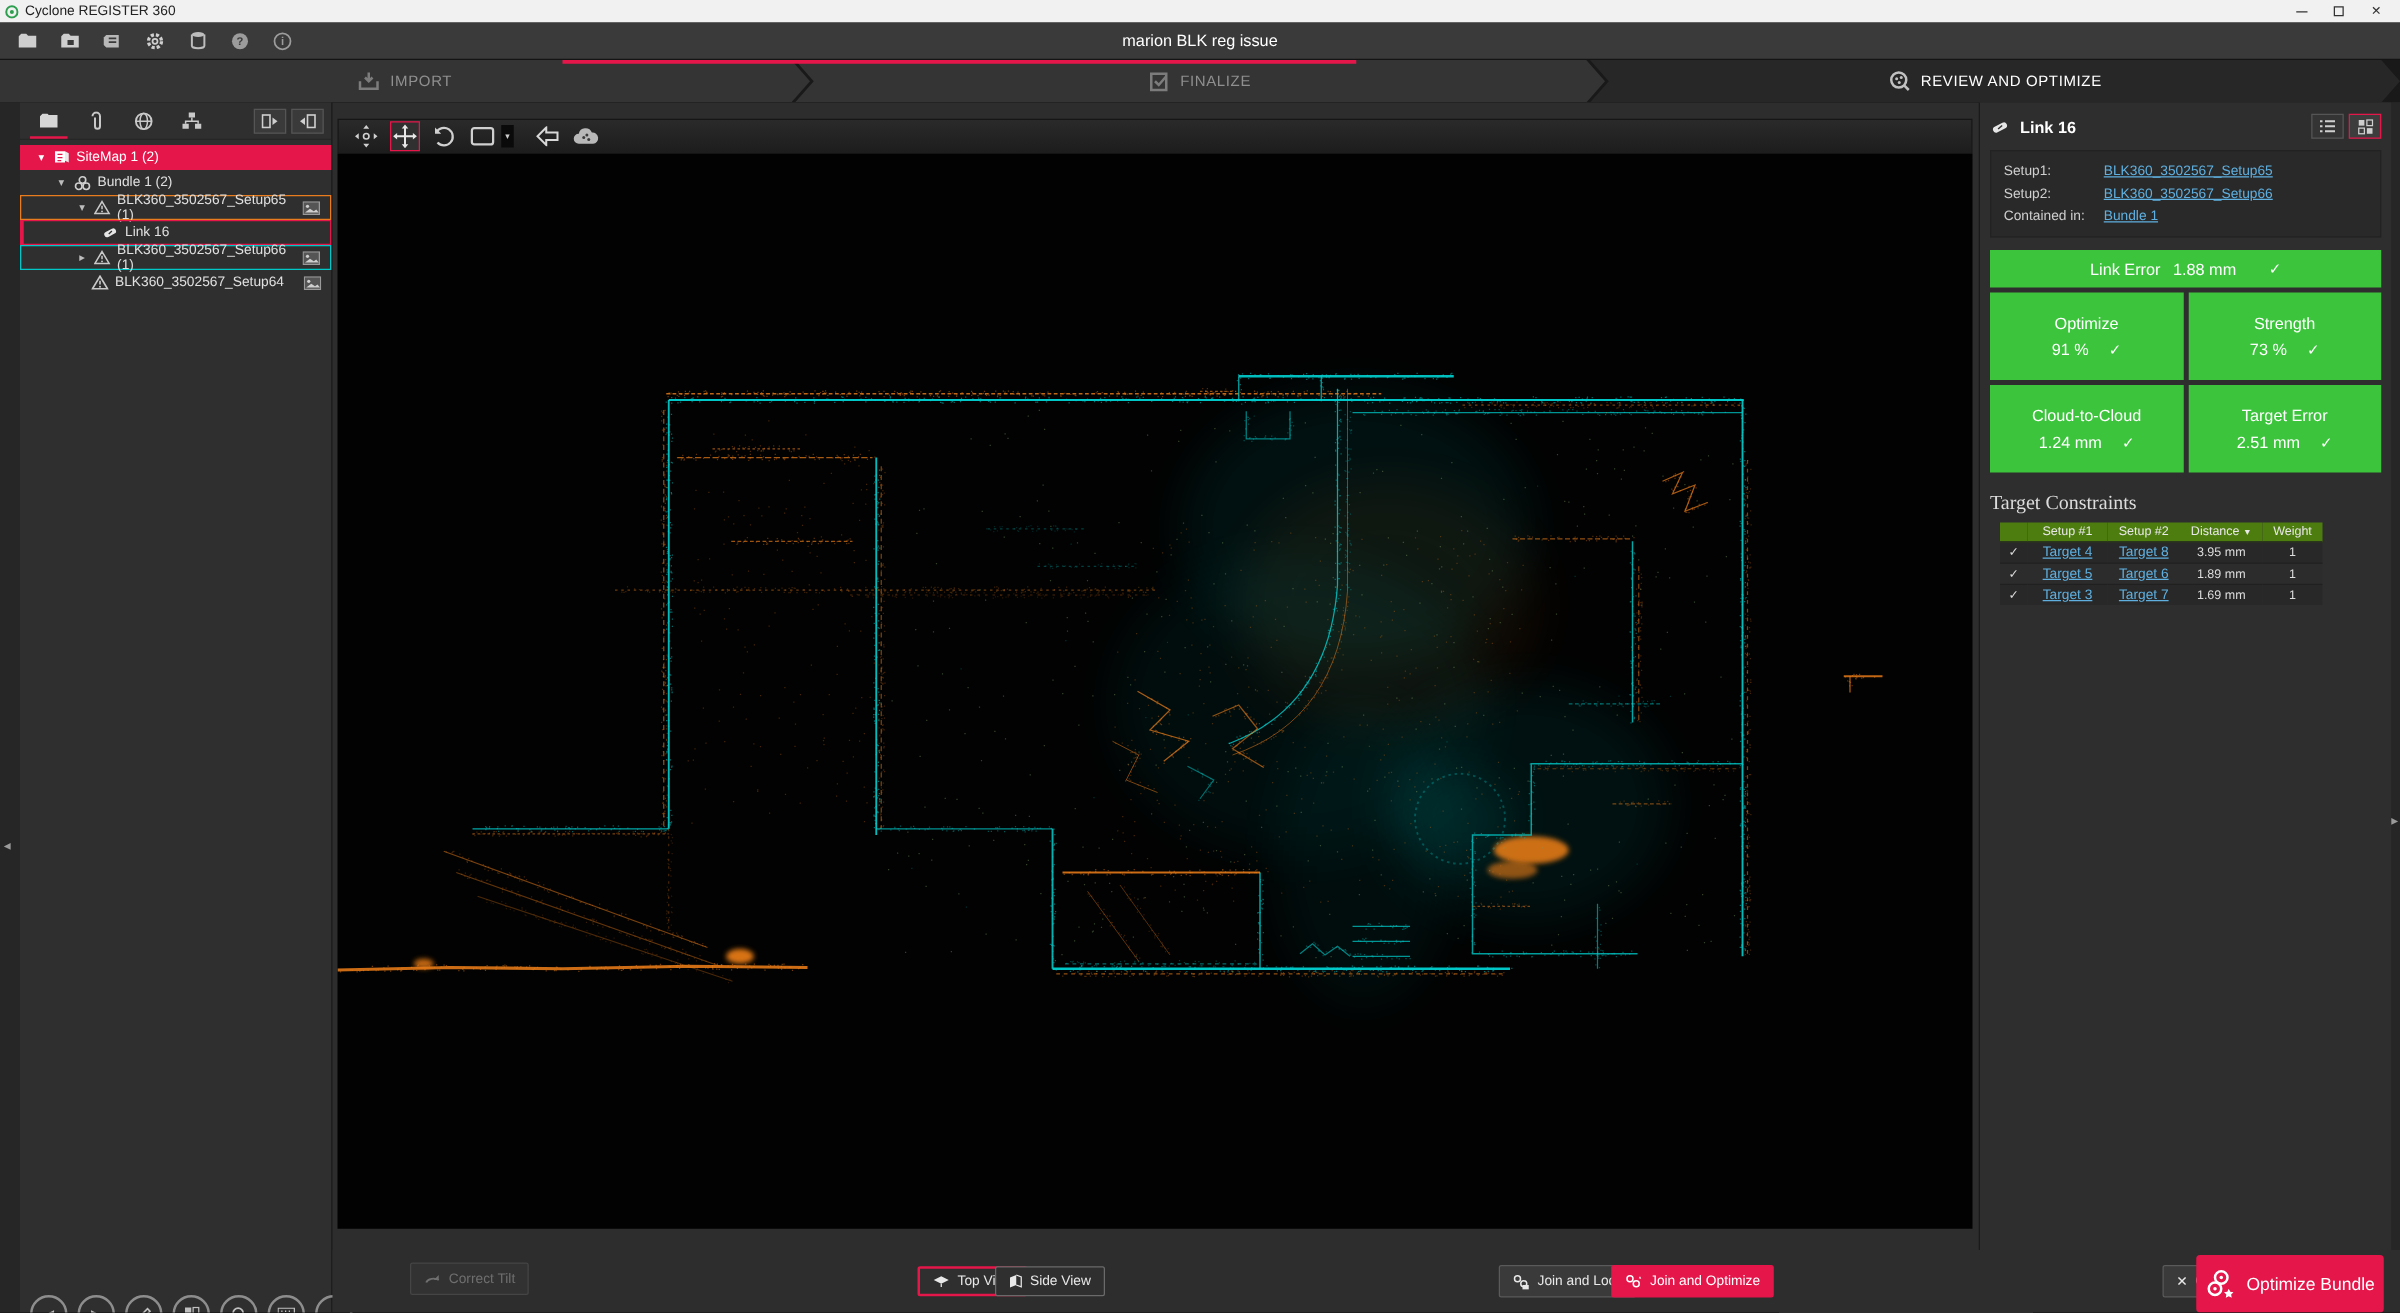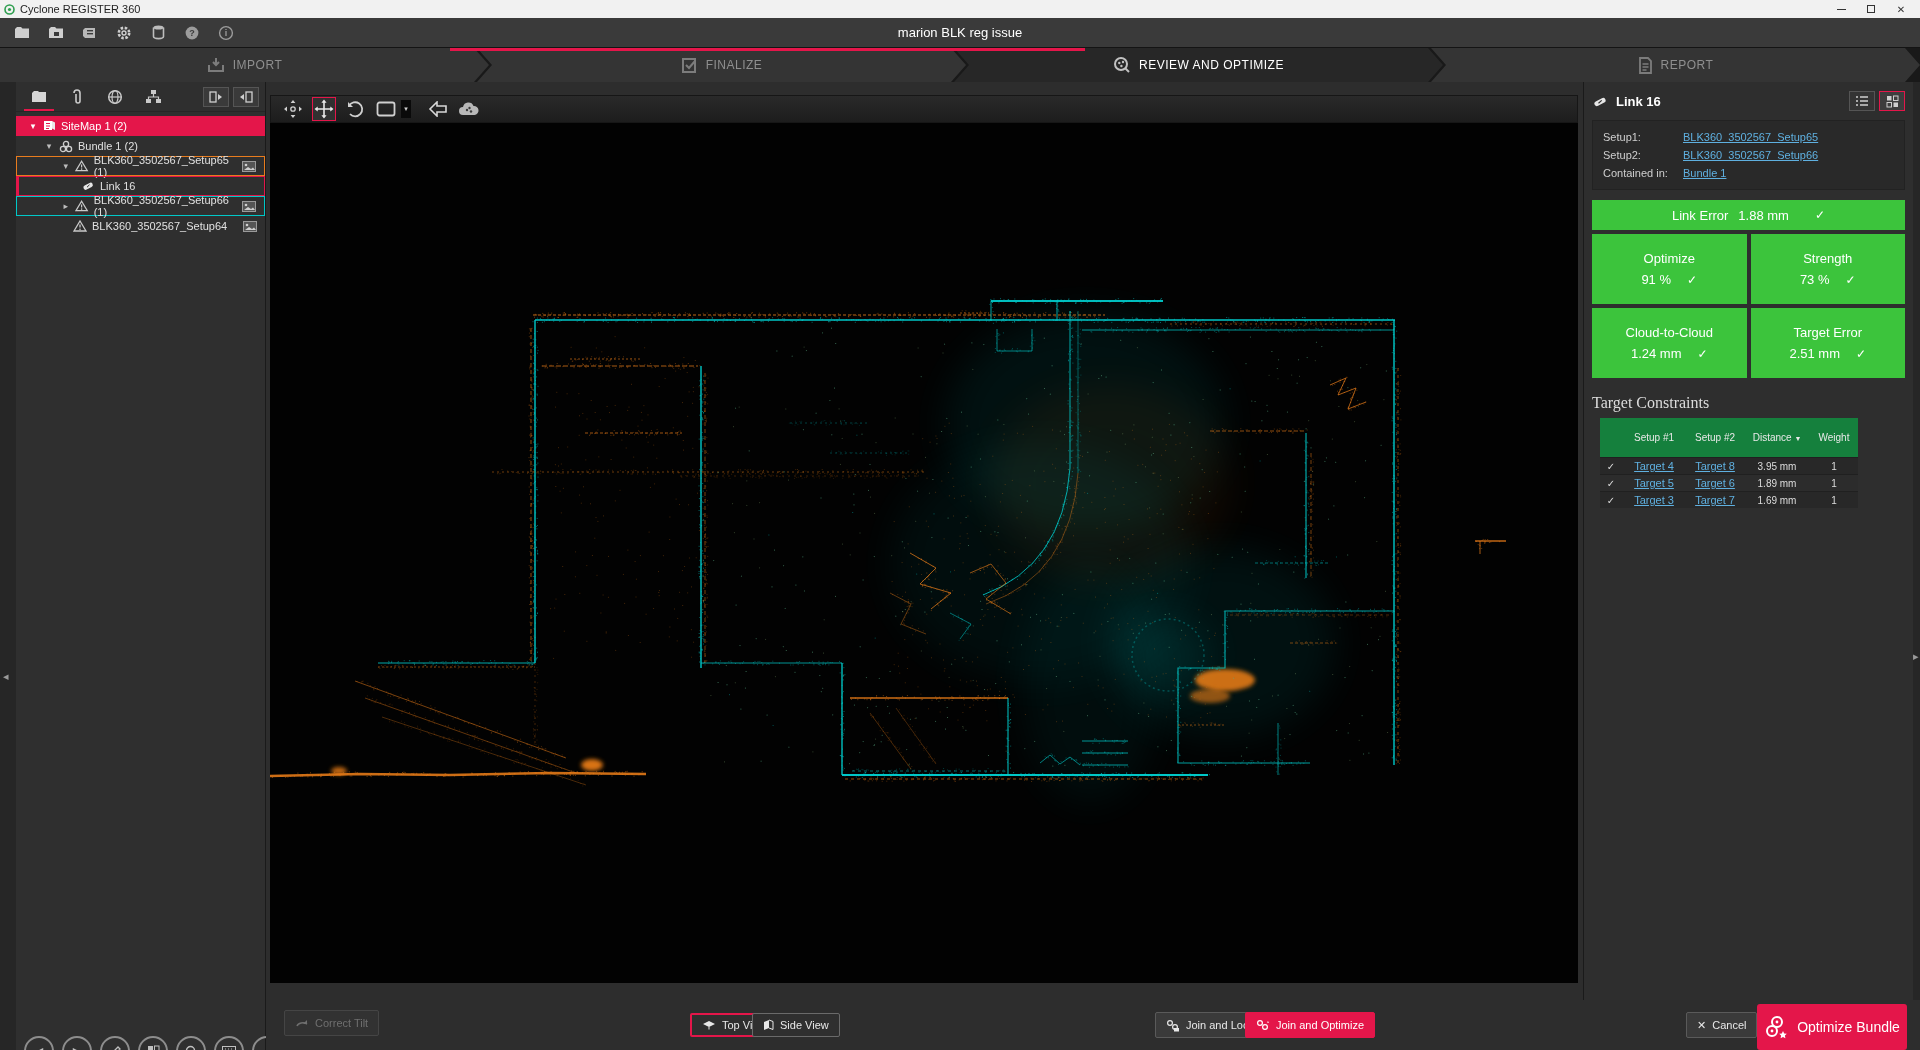--- a/index.html
+++ b/index.html
@@ -87,28 +87,28 @@
   a.bluelink { color:#5fb0e0; text-decoration:underline; font-size:11px; }
   .metrics { margin:10px 8px 0; }
   .tile { background:#3cc43c; color:#fff; display:flex; flex-direction:column; align-items:center; justify-content:center; }
   .tile-full { height:30px; flex-direction:row; gap:10px; font-size:13px; margin-bottom:4px; }
   .tile-grid { display:grid; grid-template-columns:1fr 1fr; gap:4px; }
   .tile-sq { height:70px; font-size:13px; gap:6px; }
   .tile .check { font-size:12px; margin-left:16px; }
   .tile .vrow { display:flex; align-items:center; }
   .tc-label { margin:16px 0 0 8px; color:#dcdcdc; font-size:16px;font-family:Liberation Serif, serif; }
   .tc-table { margin:6px 0 0 16px; width:258px; border-collapse:collapse; font-size:10px; }
-  .tc-table th { background:#15803d; color:#e8e8e8; font-weight:normal; padding:14px 3px; text-align:center; }
+  .tc-table th { background:#4d7c0f; color:#e8e8e8; font-weight:normal; padding:2px 3px; text-align:center; }
   .tc-table td { background:#282828; color:#dcdcdc; padding:2px 3px; text-align:center; border-top:1px solid #202020; }
   .tc-table tr:nth-child(odd) td { background:#2c2c2c; }
 
   
   .bottom-bar { position:relative; height:50px; background:#2d2d2d; }
   .btn { position:absolute; display:flex; align-items:center; gap:6px; font-size:11px; color:#e8e8e8;
-    background:#3a3a3a; border:1px solid #5a5a5a; height:26px; padding:0 10px; border-radius:2px; }
+    background:#3a3a3a; border:1px solid #5a5a5a; height:26px; padding:0 10px; border-radius:2px;margin-left:44px; }
   .btn.disabled { color:#6f6f6f; background:#323232; border-color:#454545; }
   .btn.view { height:24px; border-color:#6a6a6a; background:#2f2f2f; }
   .btn.view.selected { border:2px solid #e4164a; }
   .btn.red { background:#e4164a; border-color:#e4164a; color:#fff; }
   .btn-optimize { position:absolute; left:1491px; top:4px; width:150px; height:46px; background:#e4164a; color:#fff;
     display:flex; align-items:center; justify-content:center; gap:7px; font-size:14px; border-radius:3px; }
 </style>
 </head>
 <body>
 
@@ -201,29 +201,20 @@
       <span class="wf-ic">
         <svg width="18" height="18" viewBox="0 0 18 18">
             <circle cx="8" cy="8" r="6" fill="none" stroke="#e8e8e8" stroke-width="2"></circle>
             <circle cx="6.3" cy="7" r="1.2" fill="#e8e8e8"></circle>
             <circle cx="10" cy="6" r="1.2" fill="#e8e8e8"></circle>
             <circle cx="8.4" cy="10" r="1.2" fill="#e8e8e8"></circle>
             <path d="M12.5 12.5 L16 16" stroke="#e8e8e8" stroke-width="2"></path>
           </svg>
       </span>
       <span>REVIEW AND OPTIMIZE</span>
-    </div>
-    <div class="wf-tab">
-      <span class="wf-ic">
-        <svg width="15" height="17" viewBox="0 0 15 17">
-            <path d="M2 1 h8 l3 3 v12 h-11 z" fill="none" stroke="#8f8f8f" stroke-width="1.8"></path>
-            <path d="M4.5 7 h6 M4.5 10 h6 M4.5 13 h4" stroke="#8f8f8f" stroke-width="1.4"></path>
-          </svg>
-      </span>
-      <span>REPORT</span>
     </div>
   </div>
 
   <div class="content">
 
     <div class="edge-strip">
       <span class="edge-arrow" style="top:588px; left:3px;">◂</span>
     </div>
 
     <div class="sidebar">

